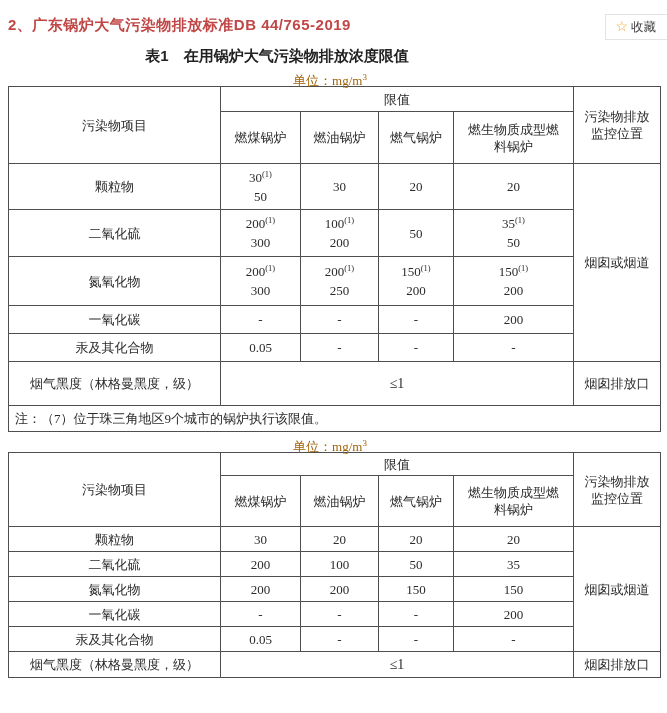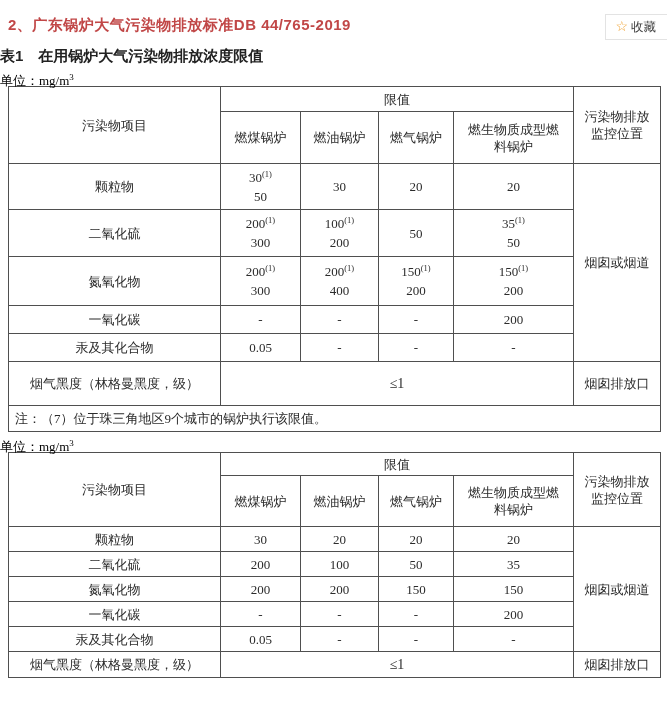--- a/index.html
+++ b/index.html
@@ -32,34 +32,35 @@
     color: #444;
     cursor: pointer;
     line-height: 17px;
     white-space: nowrap;
   }
   .star { color: #f0a12f; font-size: 14px; margin-right: 3px; }
 
   
   .tbl-caption {
     width: 540px;
-    text-align: left;
+    text-align: center;
     font-size: 15px;
     font-weight: bold;
     color: #222;
     height: 20px; line-height: 20px;
     font-family: "Liberation Sans", sans-serif;
+    margin-left: 7px;
   }
   .cap1 { margin-top: 11px; }
   .cap2 { margin-top: 23px; }
   .unit-line {
     width: 660px;
-    text-align: left;
+    text-align: center;
     font-size: 13px;
-    color: #000000;
+    color: #a16207;
     height: 18px; line-height: 18px;
     margin-top: 2px;
     font-family: "Liberation Serif", serif;
   }
   .unit-line sup { font-size: 9px; }
 
   
   table.std {
     margin-left: 8px;
     width: 652px;
@@ -170,21 +171,21 @@
           </td>
         </tr>
         <tr style="height: 49px;">
           <td>氮氧化物</td>
           <td>
             <div class="ln"><span>200</span><sup>(1)</sup></div>
             <div class="ln">300</div>
           </td>
           <td>
             <div class="ln"><span>200</span><sup>(1)</sup></div>
-            <div class="ln">400</div>
+            <div class="ln">250</div>
           </td>
           <td>
             <div class="ln"><span>150</span><sup>(1)</sup></div>
             <div class="ln">200</div>
           </td>
           <td>
             <div class="ln"><span>150</span><sup>(1)</sup></div>
             <div class="ln">200</div>
           </td>
         </tr>

